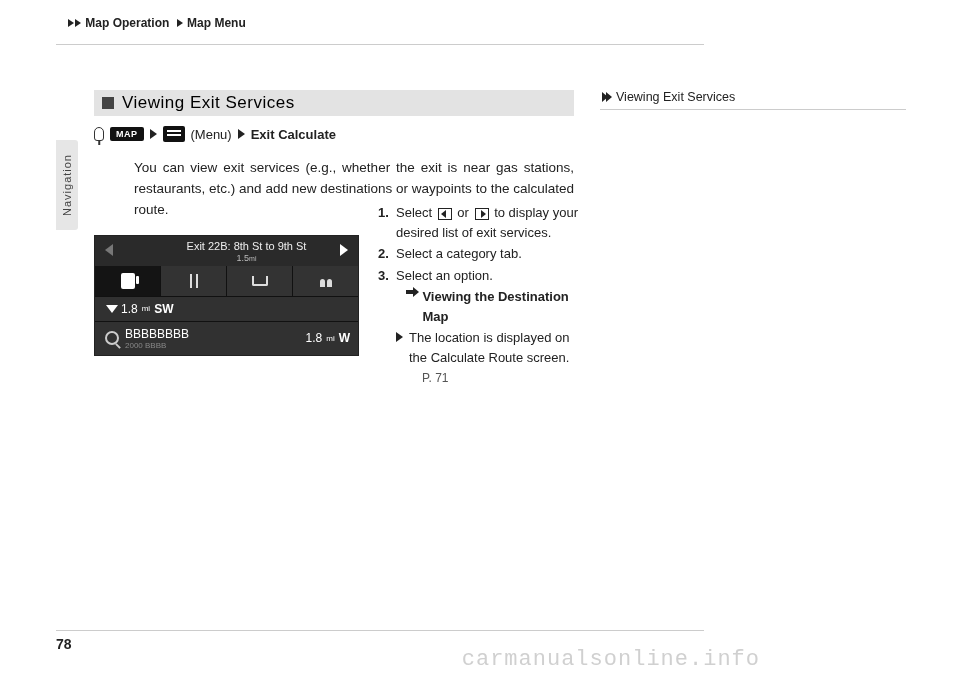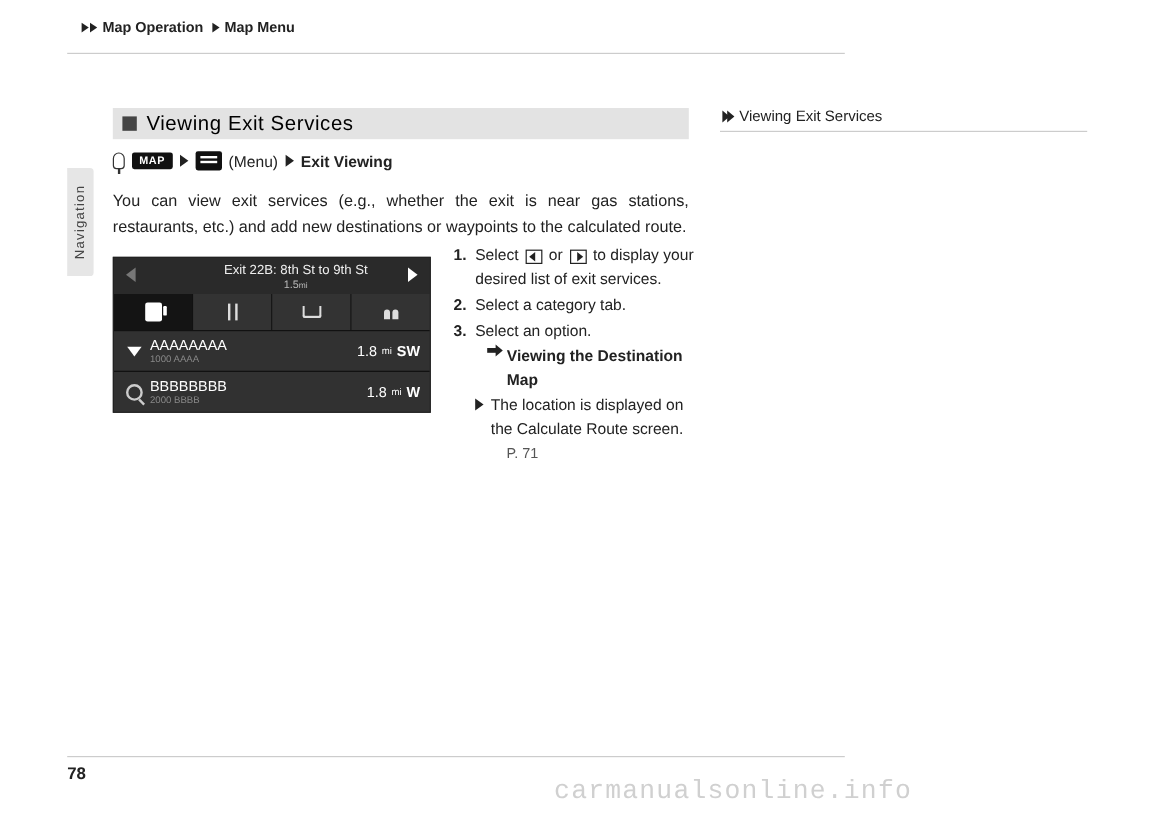--- a/index.html
+++ b/index.html
@@ -21,21 +21,21 @@
   .sec-head .sq { width:12px; height:12px; background:#444; display:inline-block; }
   .sec-head .txt { color:#000; letter-spacing:.5px; }
   
   .path-line { margin-top: 10px; font-size: 13px; display:flex; align-items:center; gap:6px; flex-wrap:wrap; }
   .mic { width:10px; height:14px; border:1.5px solid #333; border-radius:5px 5px 3px 3px; position:relative; }
   .mic::after { content:""; position:absolute; bottom:-5px; left:50%; width:1.5px; height:5px; background:#333; transform:translateX(-50%); }
   .btn-map { background:#111; color:#fff; font-size:9px; padding:2px 6px; border-radius:2px; font-weight:bold; letter-spacing:.5px; }
   .tri2 { display:inline-block; width:0; height:0; border-style:solid; border-width:5px 0 5px 7px; border-color: transparent transparent transparent #222; }
   .btn-menu { width:22px; height:16px; background:#111; border-radius:2px; position:relative; display:inline-block; }
   .btn-menu::before { content:""; position:absolute; left:4px; right:4px; top:4px; height:2px; background:#fff; box-shadow: 0 4px 0 #fff; }
-  .body-text { margin-top: 16px; font-size: 13.5px; line-height: 1.55; text-align: justify; }
+  .body-text { margin-top: 16px; font-size: 13.5px; line-height: 1.55; text-align: justify; margin-left: 40px; }
   
   .screenshot { margin-top: 14px; width: 265px; border:1px solid #222; background:#2a2a2a; color:#eee; font-size:11px; }
   .shot-top { display:flex; align-items:center; justify-content:center; position:relative; padding:4px 0 2px; background:#2a2a2a; }
   .shot-top .arrow-l, .shot-top .arrow-r { position:absolute; top:8px; width:0; height:0; border-style:solid; }
   .shot-top .arrow-l { left:10px; border-width:6px 8px 6px 0; border-color:transparent #777 transparent transparent; }
   .shot-top .arrow-r { right:10px; border-width:6px 0 6px 8px; border-color:transparent transparent transparent #fff; }
   .shot-title { text-align:center; line-height:1.2;margin-left:40px; }
   .shot-sub { font-size:9px; color:#bbb; }
   .shot-tabs { display:flex; height:30px; }
   .shot-tabs .tab { flex:1; display:flex; align-items:center; justify-content:center; border-right:1px solid #111; background:#333; }
@@ -101,21 +101,21 @@
       <span class="txt">Viewing Exit Services</span>
     </div>
 
     <div class="path-line">
       <span class="mic"></span>
       <span class="btn-map">MAP</span>
       <span class="tri2"></span>
       <span class="btn-menu"></span>
       <span>(Menu)</span>
       <span class="tri2"></span>
-      <b>Exit Viewing</b>
+      <b>Exit Calculate</b>
     </div>
 
     <div class="body-text">You can view exit services (e.g., whether the exit is near gas stations, restaurants, etc.) and add new destinations or waypoints to the calculated route.</div>
 
     <div class="screenshot">
       <div class="shot-top">
         <span class="arrow-l"></span>
         <div class="shot-title">
           <div>Exit 22B: 8th St to 9th St</div>
           <div class="shot-sub"><span>1.5</span><span style="font-size:7px;">mi</span></div>
@@ -133,24 +133,20 @@
             <span class="ico-bed"></span>
           </div>
         <div class="tab">
             <span class="ico-ppl"></span>
           </div>
       </div>
       <div class="shot-row">
         <div class="leftcol">
             <span class="arrow-down"></span>
           </div>
-        <div class="maincol">
-          <div class="name">AAAAAAAA</div>
-          <div class="sub">1000 AAAA</div>
-        </div>
         <div class="dist">
             <span>1.8</span>
             <span style="font-size:8px;">mi</span> 
             <b>SW</b>
           </div>
       </div>
       <div class="shot-row">
         <div class="leftcol">
             <span class="mag"></span>
           </div>

